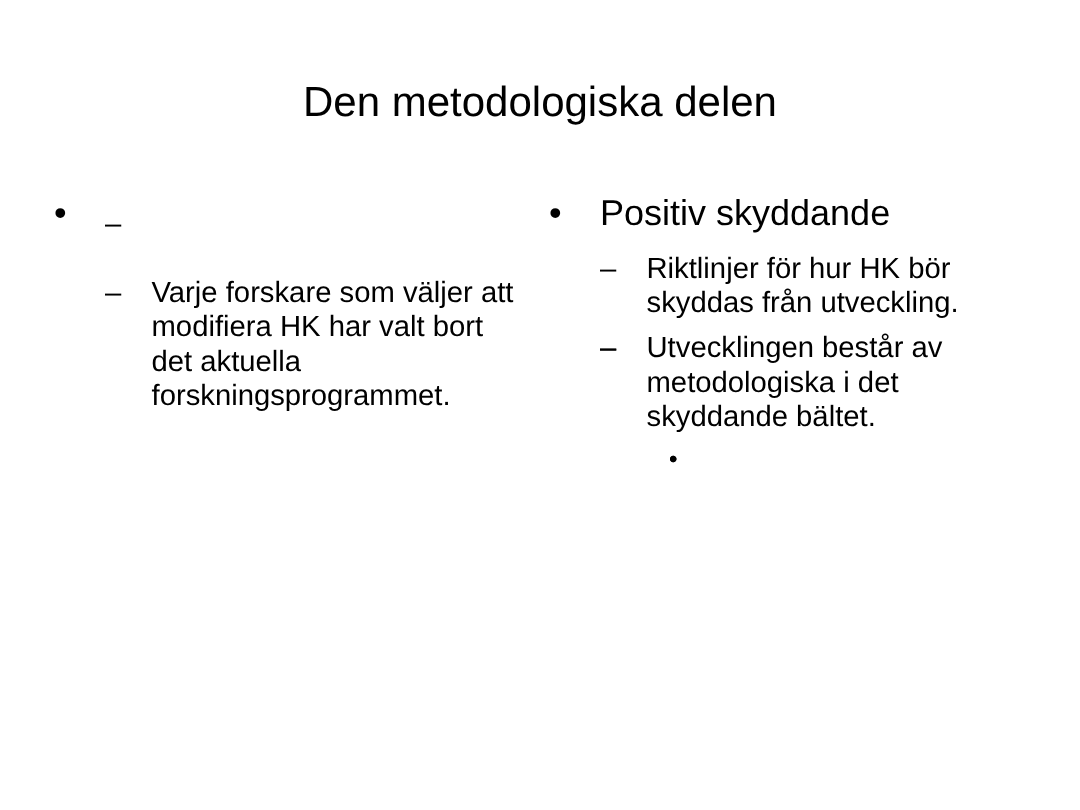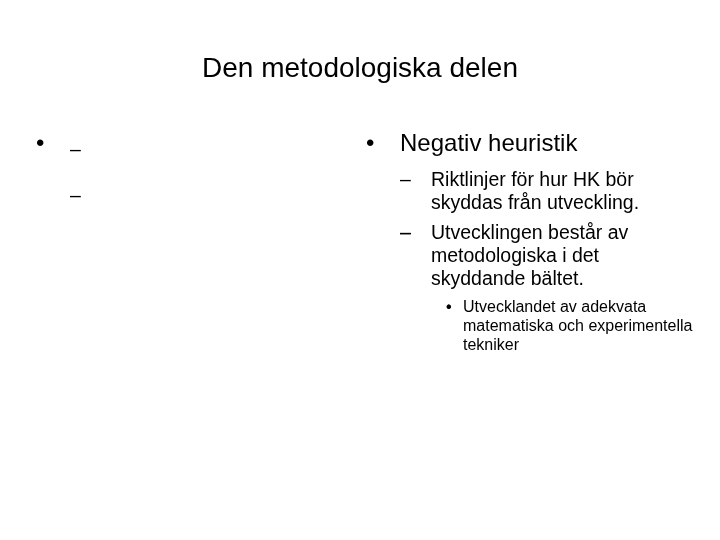--- a/index.html
+++ b/index.html
@@ -28,40 +28,40 @@
   <div class="col col-left">
     <div class="l1">
       <span class="bul">•</span>
     </div>
     <div class="l2" style="width:215px">
       <span class="bul">–</span>
     </div>
     <div class="gap"></div>
     <div class="l2" style="width:250px">
       <span class="bul">–</span>
+      <span>Varje forskare som väljer att modifiera HK har valt bort det aktuella forskningsprogrammet.</span>
     </div>
   </div>
 
   <div class="col col-right">
     <div class="l1">
       <span class="bul">•</span>
-      <span>Negativ heuristik</span>
+      <span>Positiv skyddande</span>
     </div>
     <div class="l2" style="width:270px">
       <span class="bul">–</span>
       <span>Riktlinjer för hur HK bör skyddas från utveckling.</span>
     </div>
     <div class="l2" style="width:285px">
       <span class="bul">–</span>
     </div>
     <div class="l2" style="width:250px">
       <span class="bul">–</span>
       <span>Utvecklingen består av metodologiska i det skyddande bältet.</span>
     </div>
     <div class="l3 sub" style="width:230px">
       <span class="bul">•</span>
     </div>
     <div class="l3" style="width:250px">
       <span class="bul">•</span>
-      <span>Utvecklandet av adekvata matematiska och experimentella tekniker</span>
     </div>
   </div>
 </div>
 
 </body></html>

